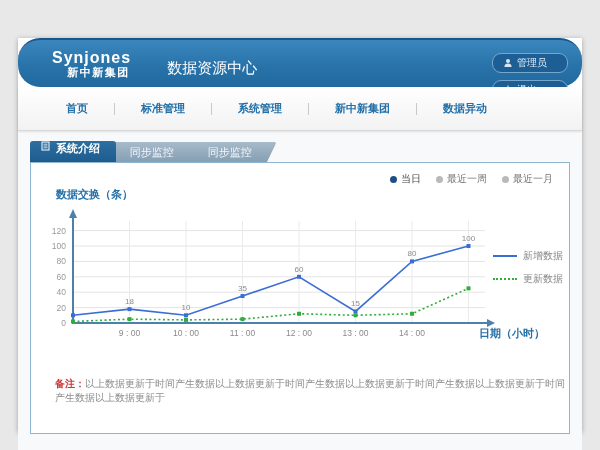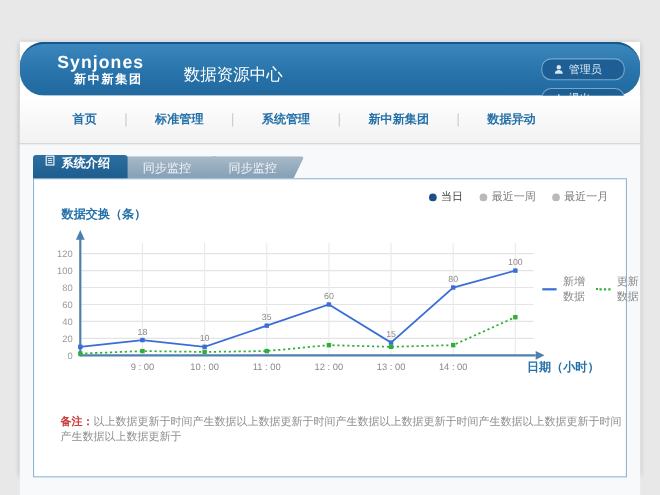--- a/index.html
+++ b/index.html
@@ -43,21 +43,21 @@
   .radio-row { position:absolute; top:9px; right:16px; display:flex; gap:15px; align-items:flex-start; }
   .radio { display:flex; gap:4px; align-items:center; font-size:10px; color:#777; cursor:pointer; }
   .radio.sel { color:#444; }
   .dot { width:7px; height:7px; border-radius:50%; background:#b9b9b9; }
   .radio.sel .dot { background:#1c4f86; }
 
   .y-title { position:absolute; left:25px; top:24px; font-size:11px; font-weight:bold; color:#2470a8; }
   #chart-svg { position:absolute; left:14px; top:42px; overflow:visible; }
   .x-title { position:absolute; left:448px; top:163px; font-size:11px; font-weight:bold; color:#2470a8; }
 
-  .legend { position:absolute; left:462px; top:86px; display:flex; flex-direction:row; gap:9px; }
+  .legend { position:absolute; left:462px; top:86px; display:flex; flex-direction:column; gap:9px; }
   .legend-item { display:flex; align-items:center; gap:6px; font-size:10px; color:#888; }
   .lsample { width:24px; height:0; border-top:2px solid #3a6ed5; }
   .lsample.dotted { border-top:2px dotted #2fae3b; }
 
   .note { position:absolute; left:24px; top:214px; width:510px; font-size:10px; color:#8d8d8d; line-height:1.4; }
   .note b { color:#cc3b3b; font-weight:bold; }
 
   .icon-svg { display:block; }
 </style>
 </head>

